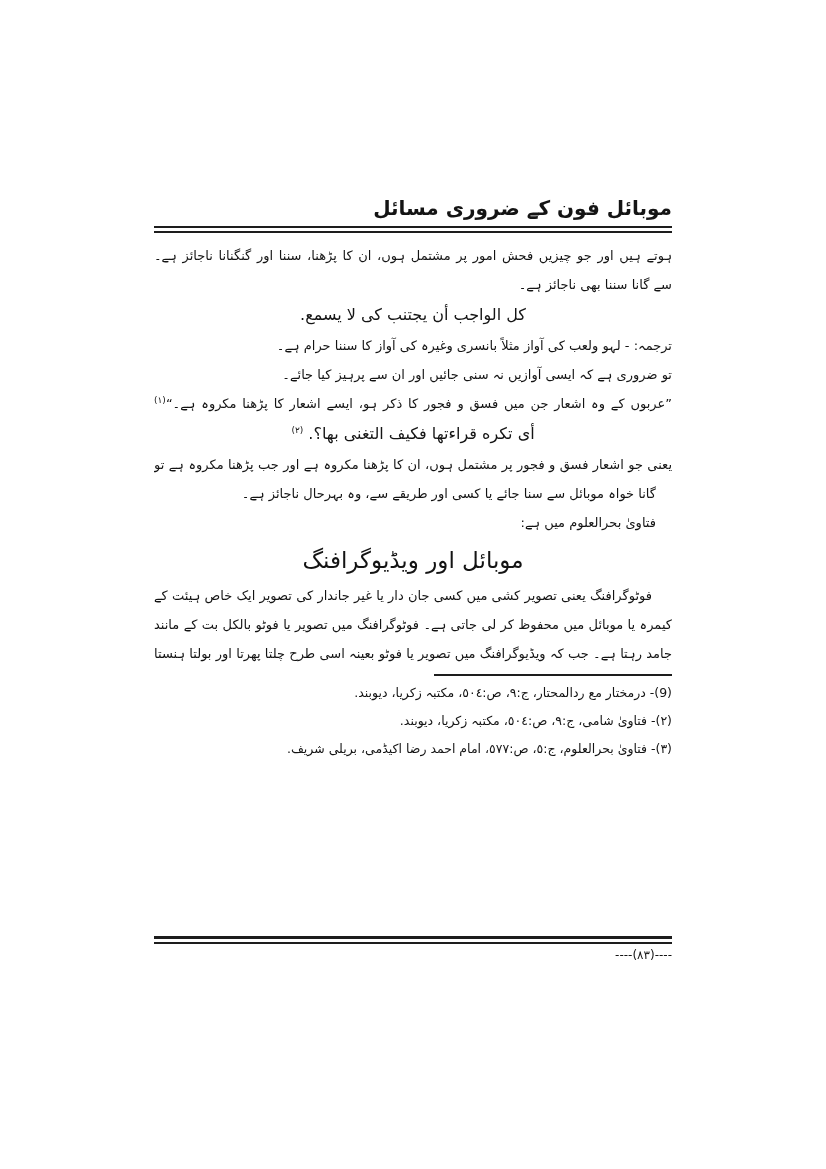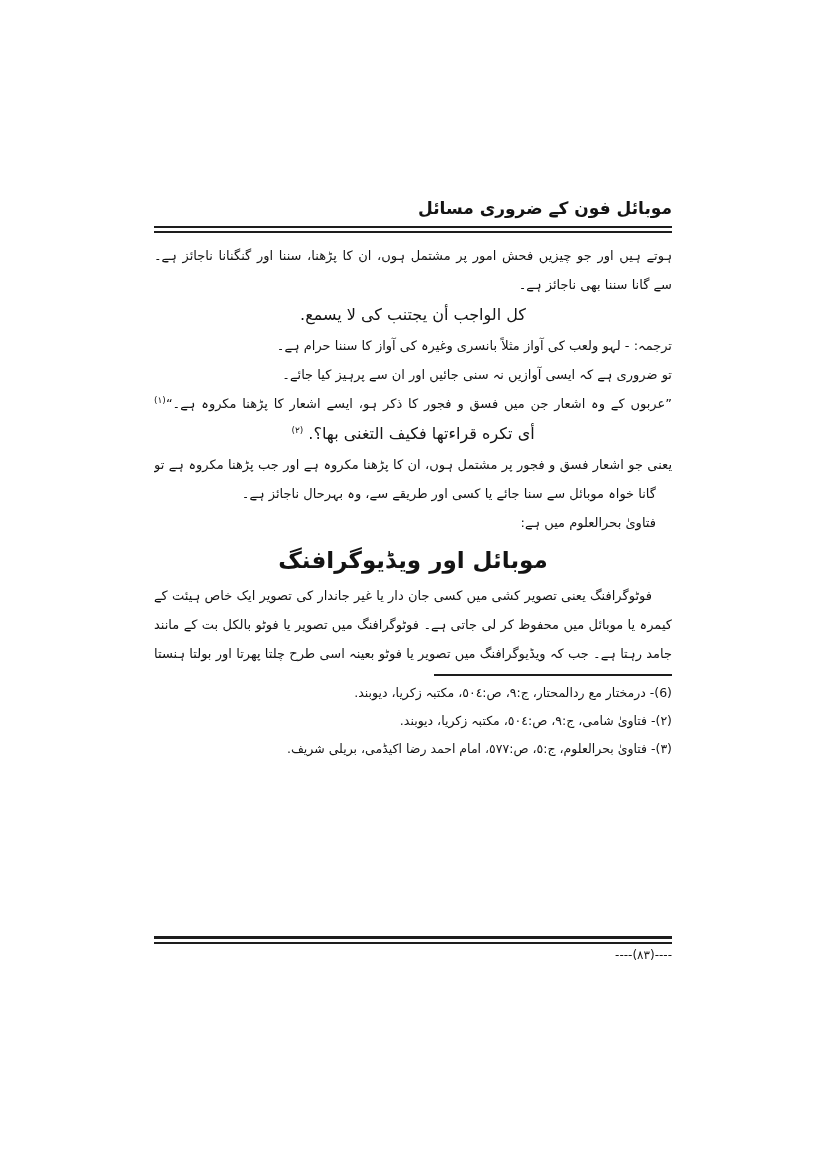--- a/index.html
+++ b/index.html
@@ -11,21 +11,21 @@
     font-family:"DejaVu Sans", sans-serif;
     overflow:hidden;
   }
   .content {
     position:absolute;
     top:192px; right:154px;
     width:518px;
     direction:rtl;
   }
   .page-title {
-    font-size:17px;
+    font-size:20px;
     font-weight:bold;
     text-align:right;
     height:32px; line-height:32px;
     white-space:nowrap;
   }
   .rule-double {
     height:3px;
     border-top:2px solid #1d1d1d;
     border-bottom:2px solid #1d1d1d;
     margin:2px 0 8px 0;
@@ -44,21 +44,21 @@
   .split { display:flex; justify-content:space-between; }
   sup.fn {
     font-size:9px;
     vertical-align:super;
     line-height:0;
   }
   h2.section {
     margin:4px 0 2px 0;
     height:38px; line-height:38px;
     font-size:23px;
-    font-weight:bold;
+    font-weight:normal;
     text-align:center;
     white-space:nowrap;
     overflow:hidden;
   }
   .fn-sep {
     width:238px;
     border-top:2px solid #1d1d1d;
     margin-top:6px;
     margin-bottom:3px;
   }
@@ -121,21 +121,21 @@
     </div>
 
     <h2 class="section">موبائل اور ویڈیوگرافنگ</h2>
 
     <div class="ln j" style="text-indent:20px;">فوٹوگرافنگ یعنی تصویر کشی میں کسی جان دار یا غیر جاندار کی تصویر ایک خاص ہیئت کے ساتھ</div>
     <div class="ln j">کیمرہ یا موبائل میں محفوظ کر لی جاتی ہے۔ فوٹوگرافنگ میں تصویر یا فوٹو بالکل بت کے مانند ساکت و</div>
     <div class="ln j">جامد رہتا ہے۔ جب کہ ویڈیوگرافنگ میں تصویر یا فوٹو بعینہ اسی طرح چلتا پھرتا اور بولتا ہنستا دکھائی</div>
 
     <div class="fn-sep"></div>
 
-    <div class="fnote">(6)- درمختار مع ردالمحتار، ج:٩، ص:٥٠٤، مکتبہ زکریا، دیوبند.</div>
+    <div class="fnote">(9)- درمختار مع ردالمحتار، ج:٩، ص:٥٠٤، مکتبہ زکریا، دیوبند.</div>
     <div class="fnote">(۲)- فتاویٰ شامی، ج:٩، ص:٥٠٤، مکتبہ زکریا، دیوبند.</div>
     <div class="fnote">(۳)- فتاویٰ بحرالعلوم، ج:٥، ص:٥٧٧، امام احمد رضا اکیڈمی، بریلی شریف.</div>
 
   </div>
 
   <div class="bottom-rule"></div>
   <div class="page-number">----(۸۳)----</div>
 
 </div>
 

